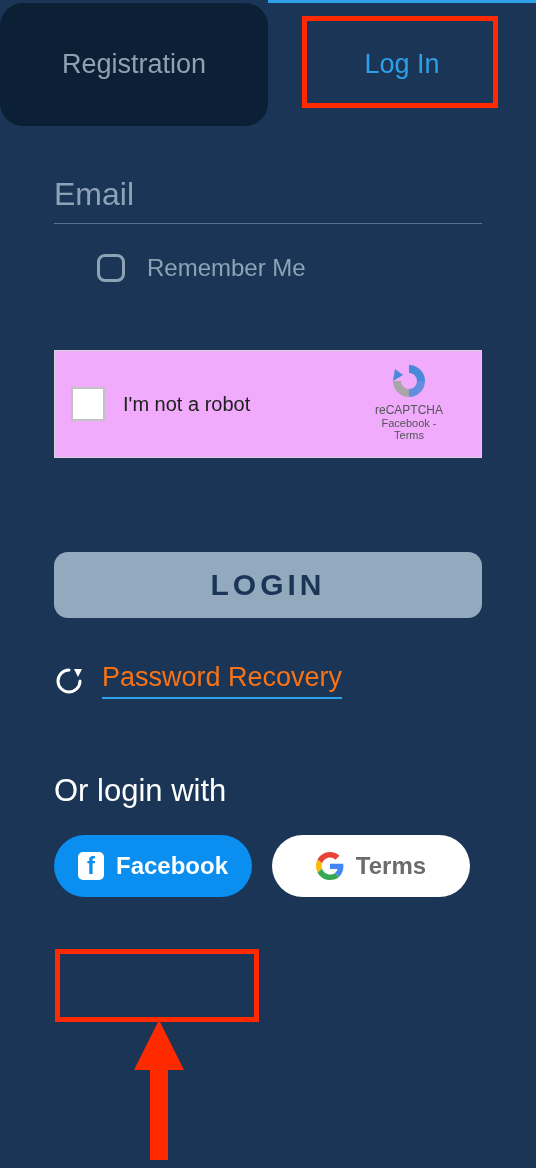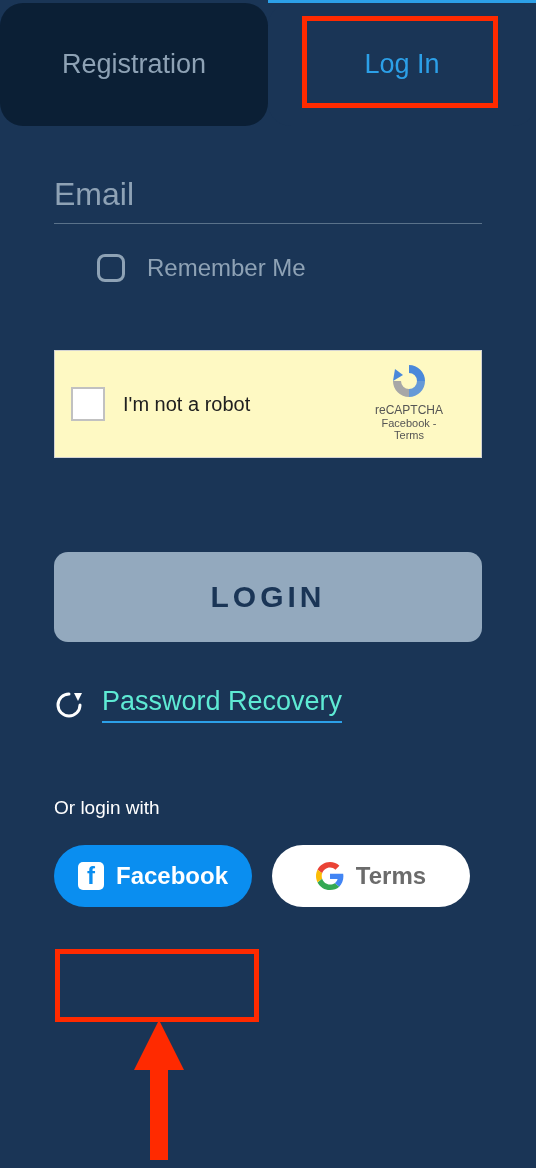--- a/index.html
+++ b/index.html
@@ -91,21 +91,21 @@
     height: 28px;
     border: 3px solid #8ea2b5;
     border-radius: 8px;
   }
   .remember-label {
     color: #8ea2b5;
     font-size: 24px;
   }
   .recaptcha {
     margin-top: 68px;
-    background: #fef9c3;
+    background: #f0abfc;
     border: 1px solid #d3d3d3;
     height: 108px;
     display: flex;
     align-items: center;
     padding: 0 16px;
     position: relative;
   }
   .recaptcha-check {
     width: 34px;
     height: 34px;
@@ -129,49 +129,49 @@
     font-size: 12px;
     color: #555;
   }
   .recaptcha-links {
     font-size: 11px;
     color: #555;
   }
   .login-btn {
     margin-top: 94px;
     width: 100%;
-    height: 90px;
+    height: 66px;
     background: #93a9be;
     border: none;
     border-radius: 14px;
     color: #1a3556;
     font-size: 30px;
     font-weight: 600;
     letter-spacing: 4px;
     cursor: pointer;
     text-align: center;
   }
   .recovery-row {
     margin-top: 44px;
     display: flex;
     align-items: center;
     gap: 18px;
   }
   .refresh-icon svg { display: block; }
   .recovery-link {
-    color: #5eead4;
+    color: #f97316;
     font-size: 27px;
     border-bottom: 2px solid #2ca0e8;
     padding-bottom: 4px;
     cursor: pointer;
   }
   .or-login {
     margin-top: 74px;
     color: #fff;
-    font-size: 19px;
+    font-size: 31px;
   }
   .social-row {
     margin-top: 26px;
     display: flex;
     gap: 20px;
   }
   .social-btn {
     height: 62px;
     border-radius: 40px;
     display: flex;

